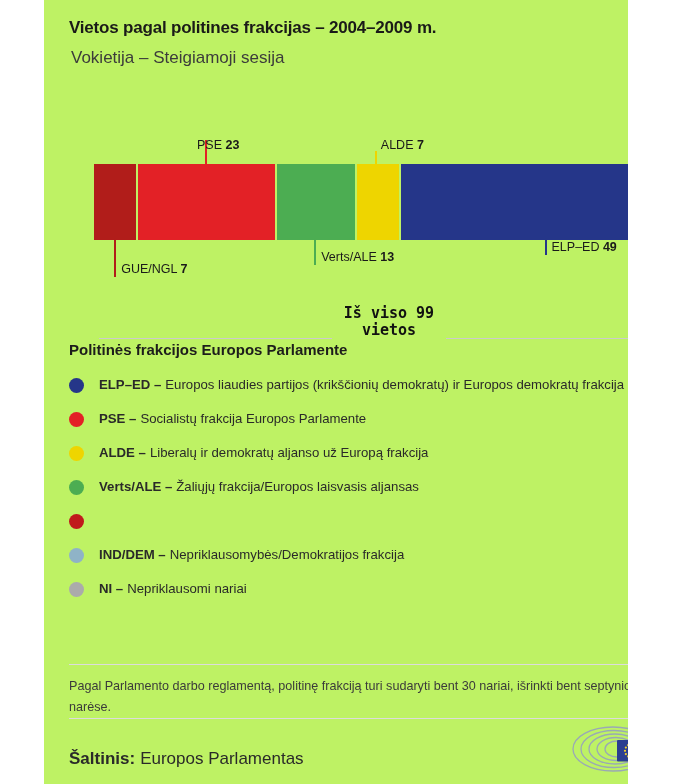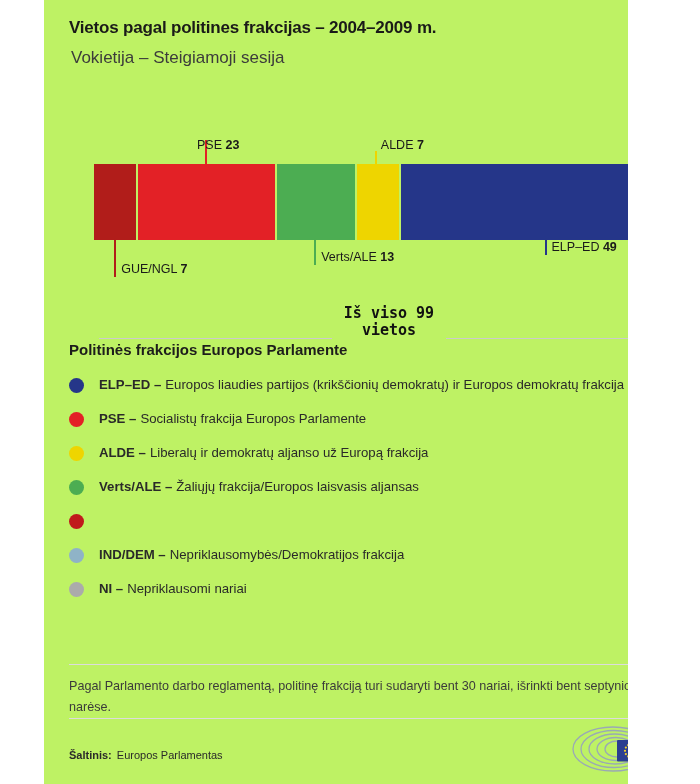--- a/index.html
+++ b/index.html
@@ -57,21 +57,21 @@
   .legend-name { font-weight: 700; margin-right: 4px; }
   .hr { position: absolute; left: 25px; width: 650px; height: 1px; background: #dcdcdc; }
   .hr-1 { top: 664px; }
   .hr-2 { top: 718px; }
   .footnote {
     position: absolute; left: 25px; top: 676px; width: 655px;
     font-size: 12.6px; line-height: 1.65; color: #3b3b3a;
   }
   .source {
     position: absolute; left: 25px; top: 749px;
-    font-size: 11px; color: #2a2a29;
+    font-size: 17px; color: #2a2a29;
   }
   .source .source-label { font-weight: 700; margin-right: 5px; }
   .logo { position: absolute; left: 527px; top: 724px; width: 180px; height: 52px; }
   .logo svg { display: block; }
   .logo-text { font-family: "Liberation Sans", sans-serif; font-weight: 700; font-size: 13.5px; }
 </style>
 </head>
 <body>
 
 <div class="page">

